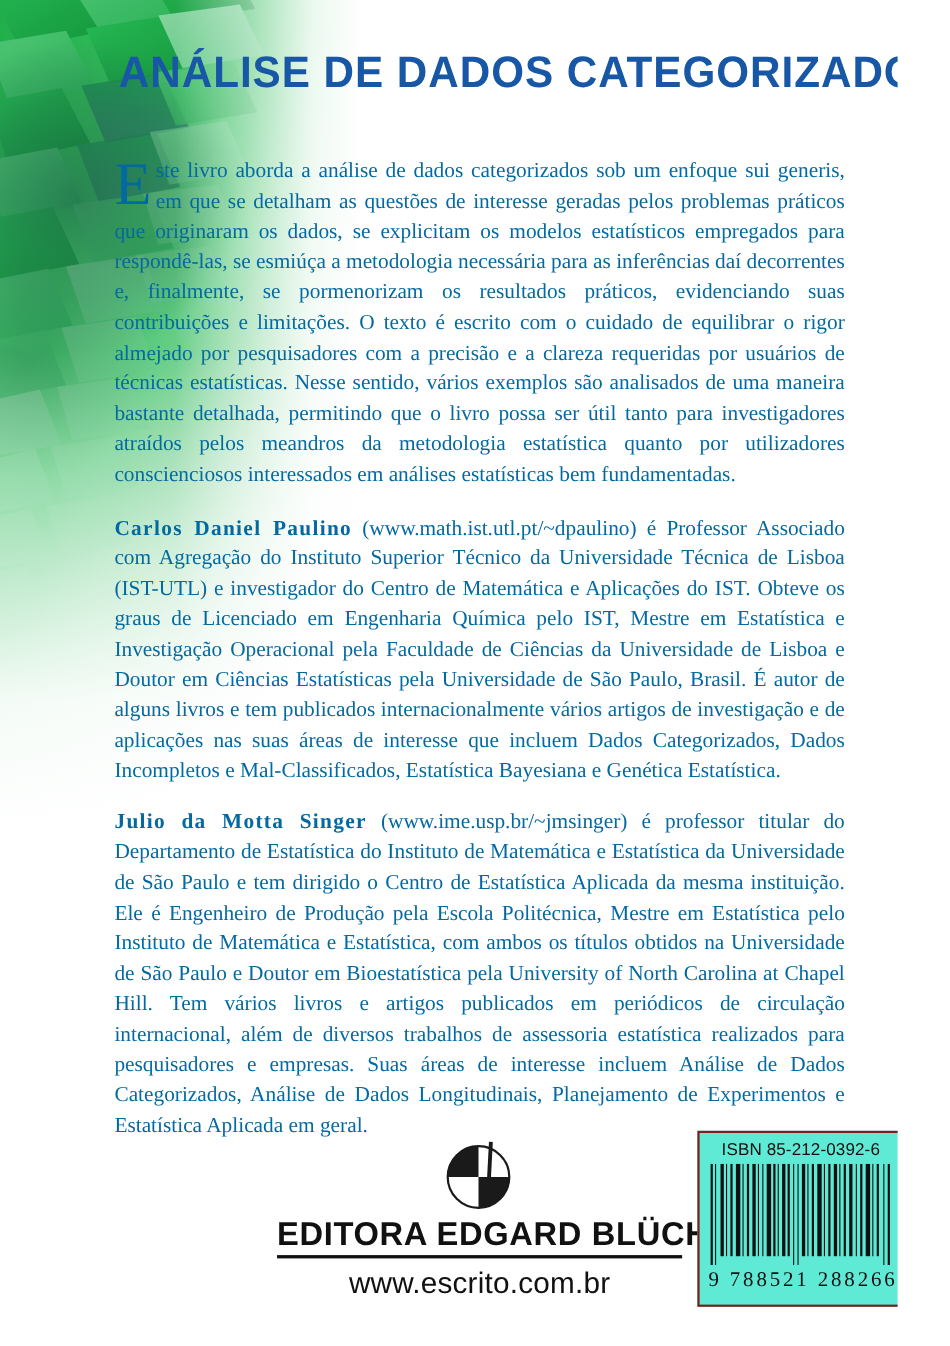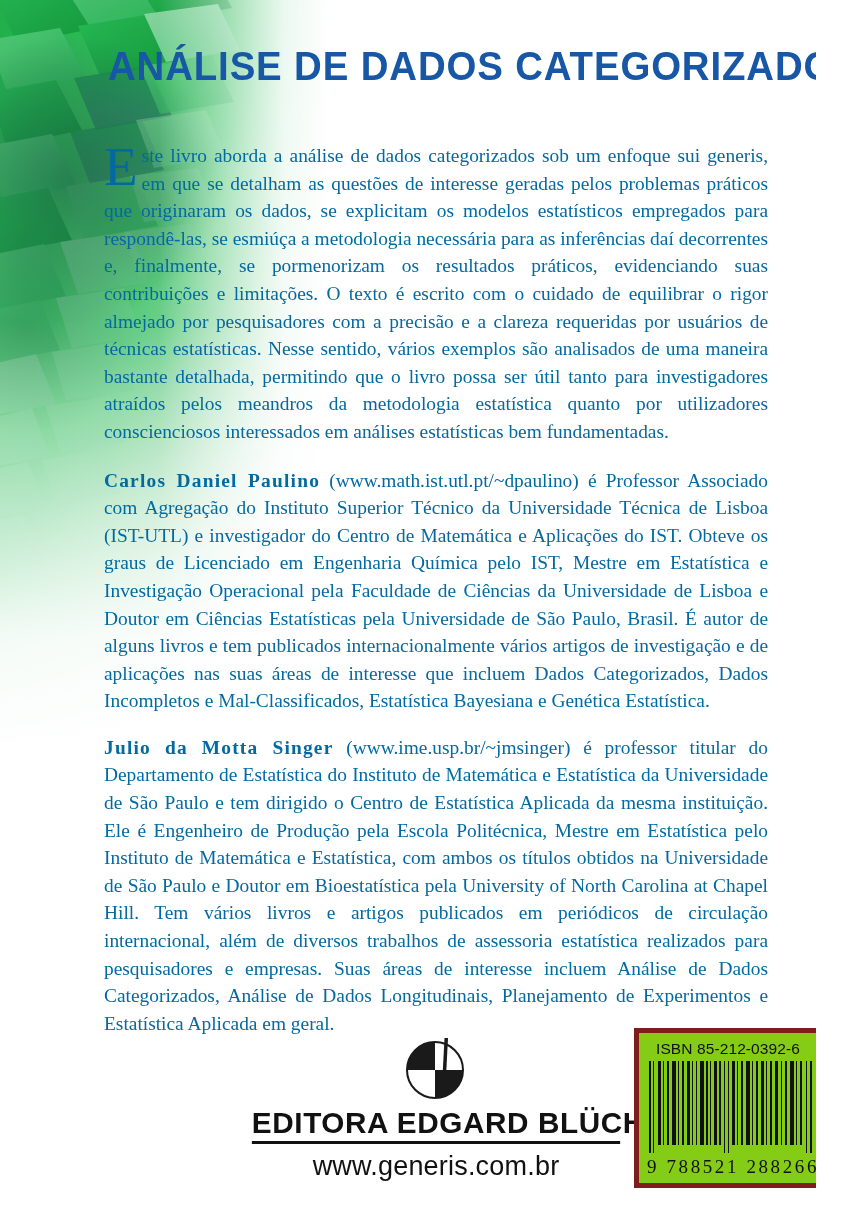--- a/index.html
+++ b/index.html
@@ -135,22 +135,22 @@
     display: block;
   }
 
   
   .barcode-box {
     position: absolute;
     left: 634px;
     top: 1028px;
     width: 188px;
     height: 160px;
-    background: #84cc16;
-    border: 5px solid #7f1d1d;
+    background: #5eead4;
+    border: 2px solid #7f1d1d;
     box-sizing: border-box;
     padding: 7px 8px 17px 8px;
   }
   .isbn-label {
     font-family: "Liberation Sans", sans-serif;
     font-size: 15.5px;
     color: #111111;
     text-align: center;
     letter-spacing: 0.1px;
     white-space: nowrap;
@@ -245,21 +245,21 @@
   </div>
 
   <div class="publisher">
     <svg class="logo-mark" width="74" height="70" viewBox="0 0 74 70">
       <circle cx="36" cy="38" r="28" fill="#ffffff" stroke="#1a1a1a" stroke-width="2"></circle>
       <path d="M36 38 L36 10 A28 28 0 0 0 8 38 Z" fill="#1a1a1a"></path>
       <path d="M36 38 L64 38 A28 28 0 0 1 36 66 Z" fill="#1a1a1a"></path>
       <rect x="44" y="6" width="3.5" height="58" fill="#1a1a1a" transform="rotate(3 46 35)"></rect>
     </svg>
     <span class="publisher-name">EDITORA EDGARD BLÜCHER</span>
-    <span class="publisher-url">www.generis.com.br</span>
+    <span class="publisher-url">www.escrito.com.br</span>
   </div>
 
   <div class="barcode-box">
     <span class="isbn-label">ISBN 85-212-0392-6</span>
     <svg class="bars" width="168" height="96" viewBox="0 0 168 96">
       <g fill="#111111">
         <rect x="2" y="0" width="2" height="92"></rect>
           <rect x="6" y="0" width="1" height="92"></rect>
         <rect x="11" y="0" width="3" height="84"></rect>
           <rect x="16" y="0" width="1" height="84"></rect>

